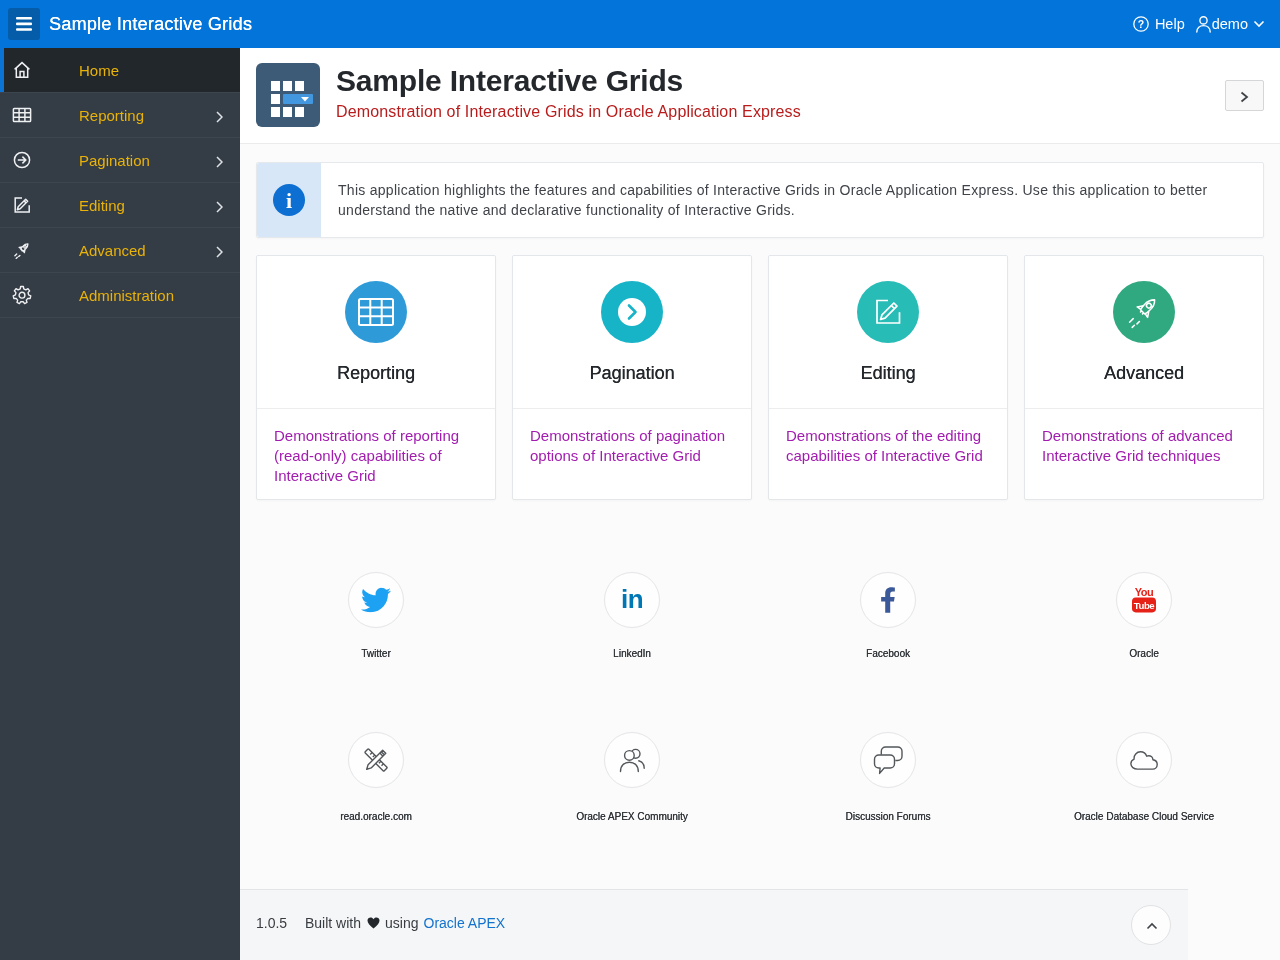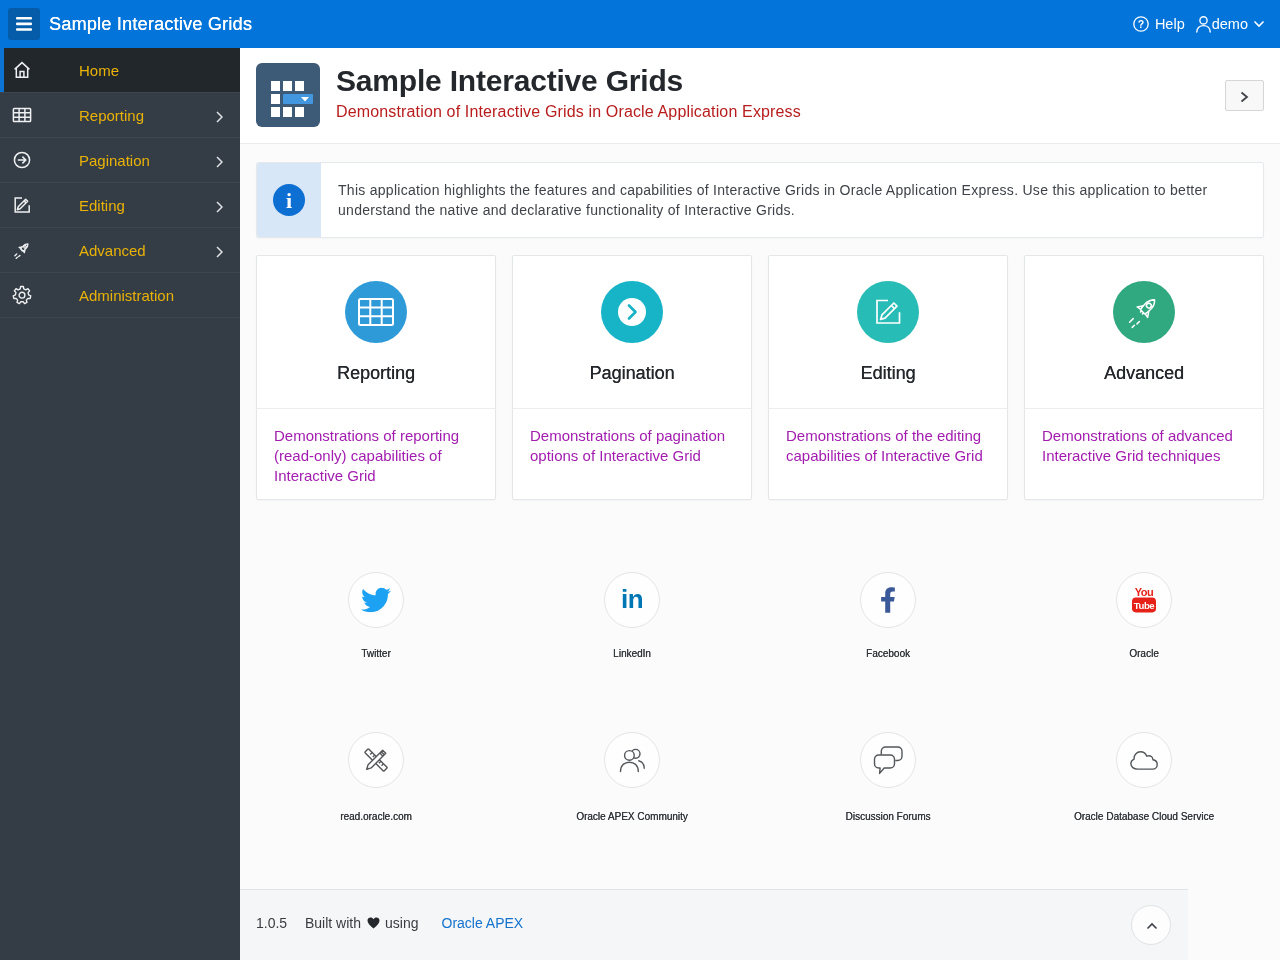--- a/index.html
+++ b/index.html
@@ -60,21 +60,21 @@
 .lcirc { position:absolute; left:50%; margin-left:-28px; top:0; width:56px; height:56px; background:#fefefe; border:1px solid #e3e5e7; border-radius:50%; }
 .lcirc svg { position:absolute; left:50%; top:50%; transform:translate(-50%,-50%); }
 .llabel { position:absolute; top:76px; width:100%; text-align:center; font-size:10px; color:#2f3337; text-shadow:0.25px 0 0 #45494d; }
 
 .link:nth-child(n+5) .llabel { top:79px; }
 
 #footer { position:absolute; left:0; top:841px; width:948px; height:71px; background:#f5f6f7; border-top:1px solid #e2e4e6; font-size:14px; color:#383c41; }
 #fver { position:absolute; left:16px; top:25px; }
 #fbuilt { position:absolute; left:65px; top:25px; display:flex; align-items:center; }
 #fbuilt svg { margin:0 5px 0 6px; }
-#fbuilt a { color:#1272ce; text-decoration:none; margin-left:23px; }
+#fbuilt a { color:#1272ce; text-decoration:none; margin-left:5px; }
 #topbtn { position:absolute; right:17px; top:15px; width:40px; height:40px; border-radius:50%; background:#fdfdfd; border:1px solid #e0e2e4; }
 #topbtn svg { position:absolute; left:14px; top:16px; }
 </style>
 </head>
 <body>
 
 <div id="topbar">
   <div id="burger">
     <svg width="16" height="14" viewBox="0 0 16 14">
         <g fill="#fff">

